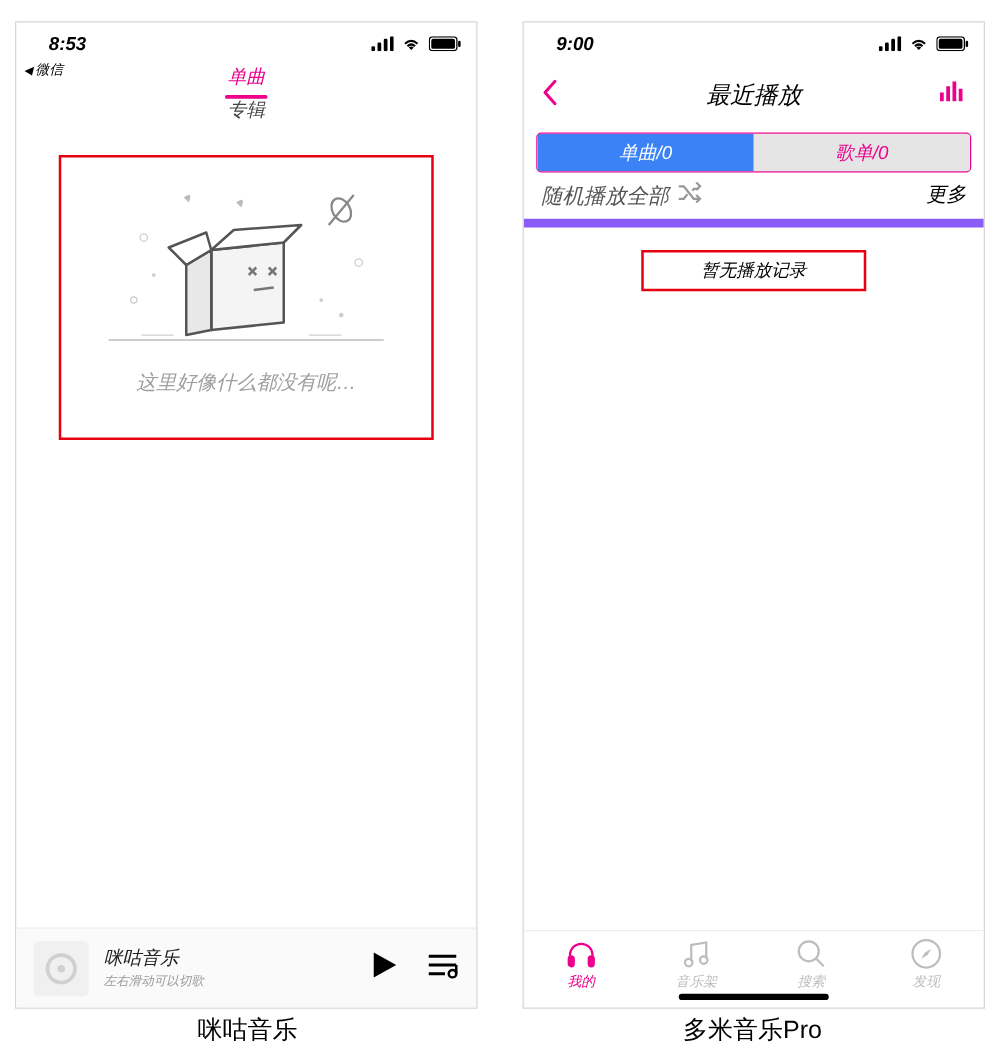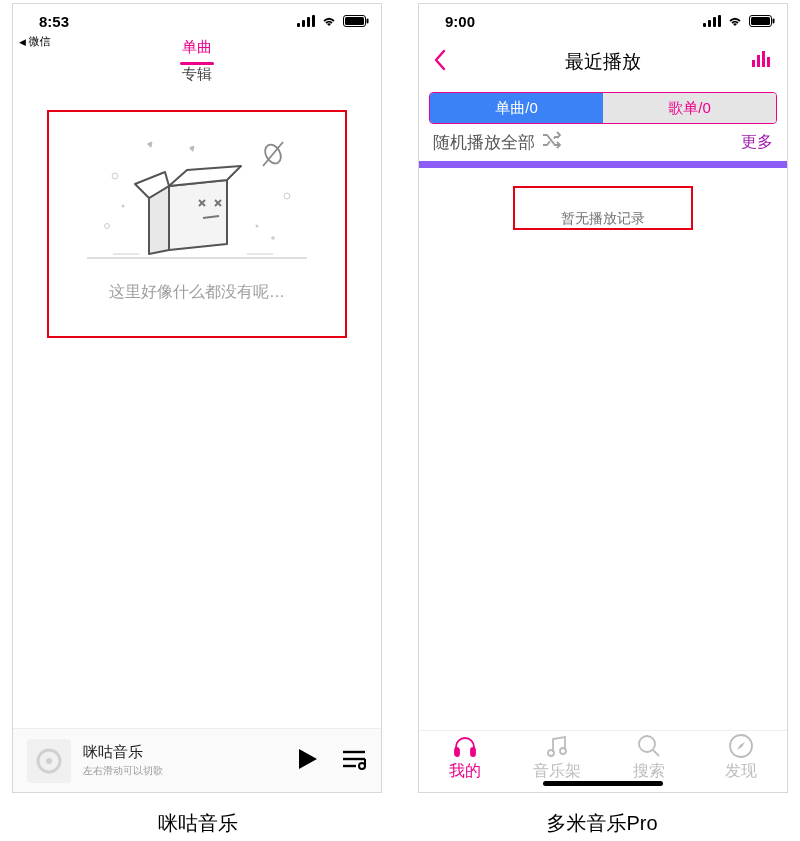--- a/index.html
+++ b/index.html
@@ -9,21 +9,22 @@
     width: 800px;
     height: 841px;
     position: relative;
   }
   .stage {
     position: relative;
     width: 800px;
     height: 841px;
     display: flex;
     gap: 36px;
-    padding: 3px 12px 0 12px;
+    padding: 17px 12px 0 12px;
+    font-style: italic;
   }
   .phone {
     width: 372px;
     height: 790px;
     border: 1px solid #d6d6d6;
     background: #fff;
     position: relative;
     overflow: hidden;
     display: flex;
     flex-direction: column;
@@ -177,51 +178,51 @@
 
   .duomi-row {
     display: flex;
     align-items: center;
     height: 44px;
     padding: 0 14px;
     font-size: 17px;
     color: #555;
     border-bottom: 7px solid #8b5cf6;
   }
-  .duomi-row .more { margin-left: auto; font-size: 16px; color: #a21caf; }
+  .duomi-row .more { margin-left: auto; font-size: 16px; color: #000000; }
   .shuffle-icon { margin-left: 6px; color: #888; }
 
   .duomi-empty-box {
     margin: 18px auto 0 auto;
     width: 180px;
-    height: 44px;
+    height: 33px;
     border: 2px solid #e60012;
     display: flex;
-    align-items: flex-end;
+    align-items: center;
     justify-content: center;
     font-size: 14px;
-    color: #737373;
+    color: #000000;
   }
 
   
   .duomi-tabbar {
     margin-top: auto;
     height: 62px;
     border-top: 1px solid #eee;
     display: flex;
     padding-bottom: 8px;
   }
   .duomi-tabbar-item {
     flex: 1;
     display: flex;
     flex-direction: column;
     align-items: center;
     justify-content: center;
     gap: 2px;
-    font-size: 16px;
+    font-size: 11px;
     color: #bdbdbd;
   }
   .duomi-tabbar-item.active { color: #ec008c; }
   .duomi-tabbar-item svg { width: 26px; height: 26px; }
   .home-indicator {
     position: absolute;
     bottom: 6px;
     left: 50%;
     transform: translateX(-50%);
     width: 120px;

